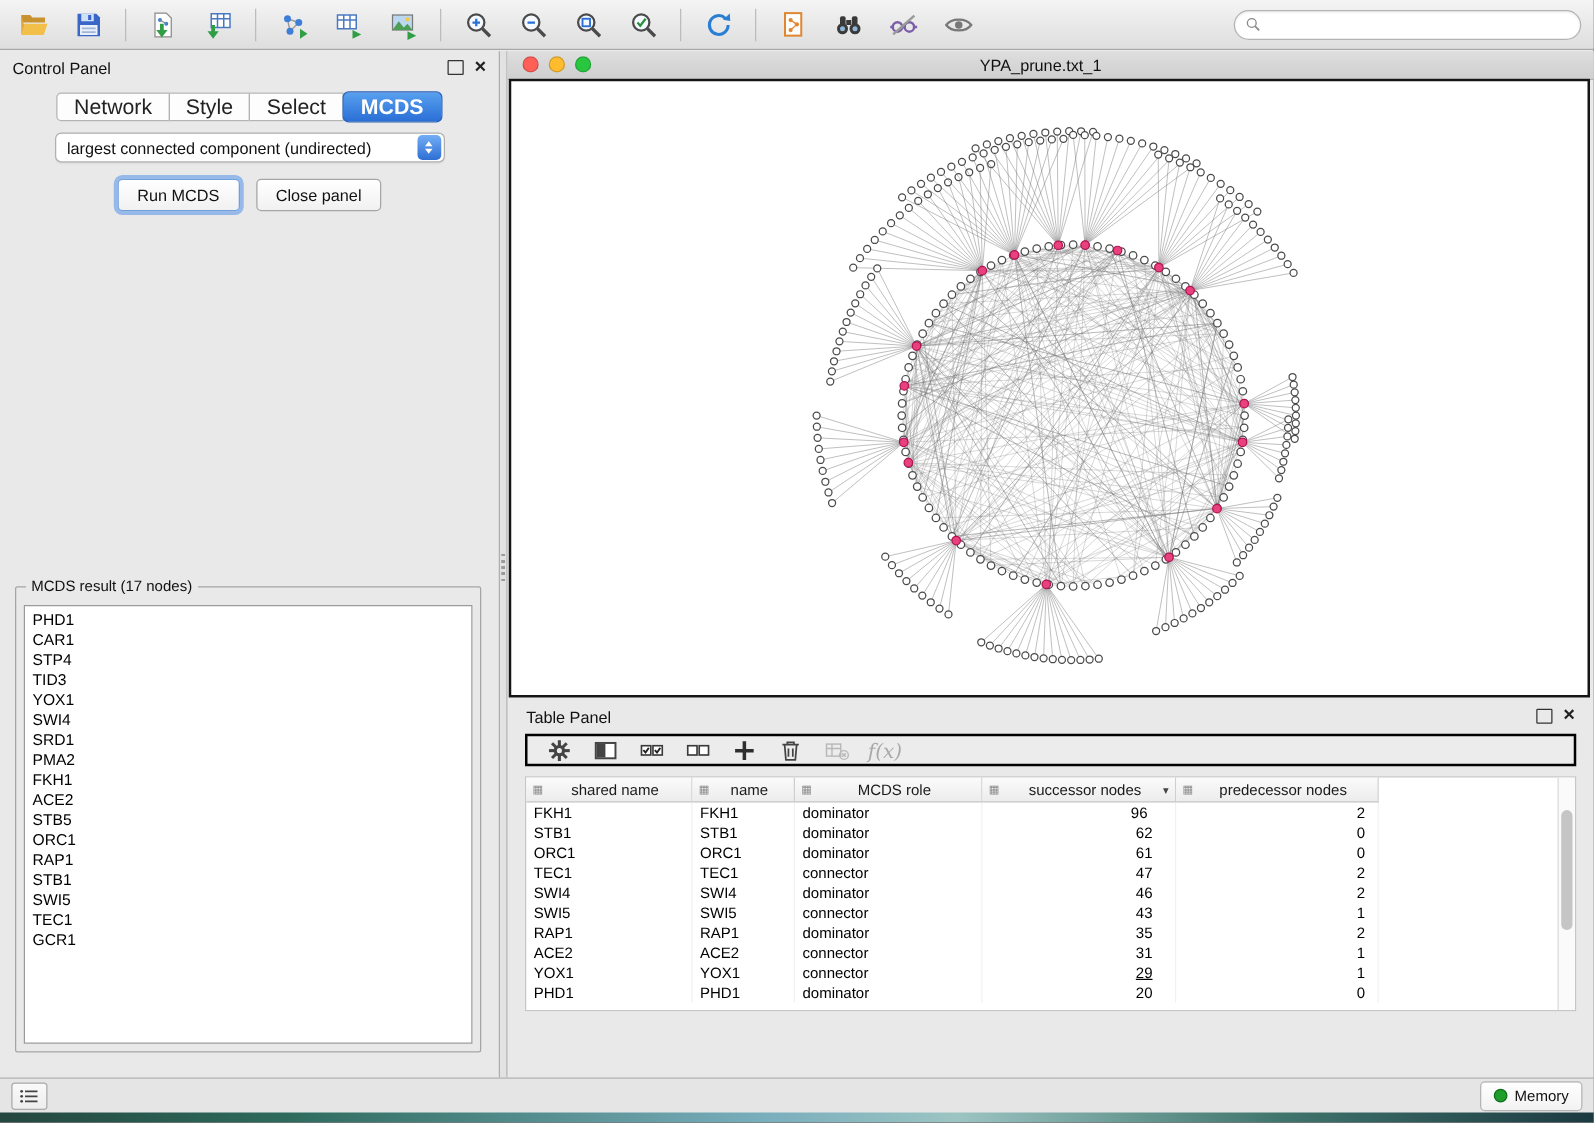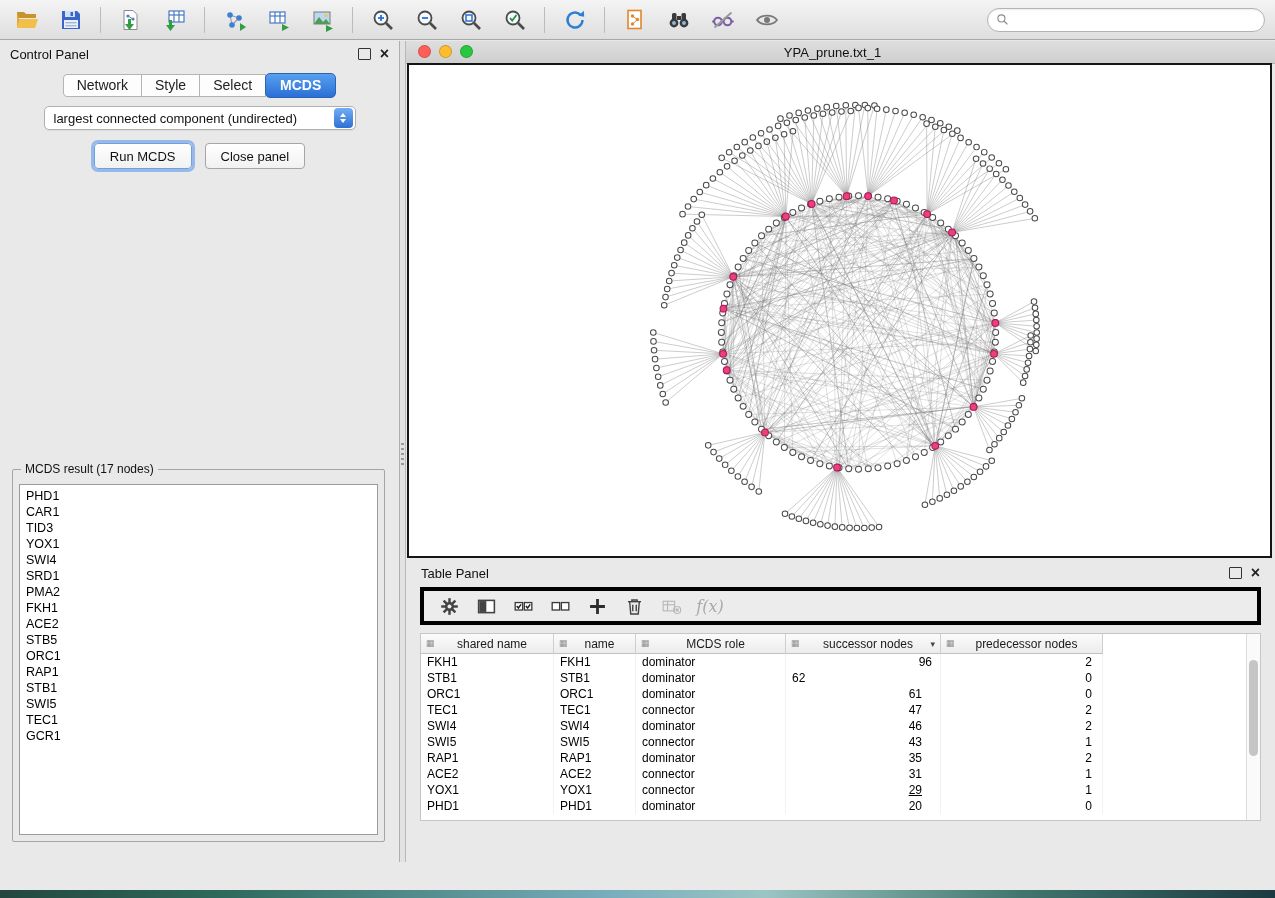--- a/index.html
+++ b/index.html
@@ -18,21 +18,21 @@
   
   .main{position:absolute;top:41px;left:0;right:0;height:821px;display:flex;}
 
   
   .control-panel{width:400px;flex:none;background:#e9e9e9;border-right:1px solid #aeaeae;position:relative;box-sizing:border-box;}
   .panel-header{height:26px;display:flex;align-items:center;padding:0 10px;font-size:13px;color:#111;}
   .panel-header .hd-icons{margin-left:auto;display:flex;align-items:center;gap:9px;}
   .float-btn{width:11px;height:10px;border:1.5px solid #333;border-radius:1px;display:inline-block;}
   .close-x{font-size:16px;font-weight:bold;color:#222;line-height:10px;cursor:default;}
   .seg-tabs{display:flex;justify-content:center;margin-top:7px;}
-  .seg-tab{background:#fdfdfd;border:1px solid #b4b4b4;padding:3px 13px;font-size:14px;color:#222;margin-left:-1px;line-height:15px;}
+  .seg-tab{background:#fdfdfd;border:1px solid #b4b4b4;padding:3px 13px;font-size:17px;color:#222;margin-left:-1px;line-height:15px;}
   .seg-tab:first-child{border-radius:4px 0 0 4px;margin-left:0;}
   .seg-tab:last-child{border-radius:0 4px 4px 0;}
   .seg-tab.sel{background:linear-gradient(#58a0ef,#2a6fd6);color:#fff;border:1px solid #2a62b8;border-radius:5px;position:relative;z-index:2;padding:4px 14px;margin-top:-1px;margin-bottom:-1px;font-weight:bold;}
   .opt-label{text-align:center;margin-top:19px;font-size:13px;color:#111;}
   .macselect{width:312px;height:24px;margin:9px auto 0 auto;background:#fff;border:1px solid #b0b0b0;border-radius:5px;display:flex;align-items:center;box-sizing:border-box;padding-left:9px;font-size:13px;color:#111;box-shadow:0 1px 1px rgba(0,0,0,.06);}
   .macselect .stepper{margin-left:auto;margin-right:2px;width:19px;height:20px;border-radius:4px;background:linear-gradient(#72adf5,#2e6fd4);display:flex;flex-direction:column;align-items:center;justify-content:center;gap:2px;}
   .tri-up{width:0;height:0;border-left:3.5px solid transparent;border-right:3.5px solid transparent;border-bottom:4.5px solid #fff;}
   .tri-down{width:0;height:0;border-left:3.5px solid transparent;border-right:3.5px solid transparent;border-top:4.5px solid #fff;}
   .btn-row{display:flex;justify-content:center;gap:13px;margin-top:13px;}
   .pbtn{height:24px;padding:0 15px;background:linear-gradient(#ffffff,#f1f1f1);border:1px solid #a6a6a6;border-radius:4px;font-size:13px;color:#111;display:flex;align-items:center;font-family:"Liberation Sans",sans-serif;}
@@ -54,21 +54,21 @@
   .tl{width:13px;height:13px;border-radius:50%;box-sizing:border-box;border:1px solid rgba(0,0,0,.18);}
   .tl.red{background:#ff5f57;}.tl.yellow{background:#febc2e;}.tl.green{background:#29c73f;}
   .net-title{position:absolute;left:0;right:16px;text-align:center;font-size:13px;color:#111;}
   .net-canvas{position:absolute;top:22px;left:1px;right:3px;bottom:3px;background:#fff;border:2px solid #151515;box-sizing:border-box;}
   .net-canvas svg{width:100%;height:100%;display:block;}
 
   
   .table-panel{flex:1;position:relative;min-height:0;}
   .tp-header{height:24px;display:flex;align-items:center;padding:0 15px;font-size:13px;color:#111;}
   .tp-header .hd-icons{margin-left:auto;display:flex;align-items:center;gap:9px;}
-  .tp-toolbar{margin:2px 14px 0 14px;height:38px;background:#ececec;border:4px solid #000000;display:flex;align-items:center;padding:0 10px;gap:7px;box-sizing:border-box;}
+  .tp-toolbar{margin:2px 14px 0 14px;height:26px;background:#ececec;border:2px solid #000000;display:flex;align-items:center;padding:0 10px;gap:7px;box-sizing:border-box;}
   .ttbtn{width:30px;height:28px;display:flex;align-items:center;justify-content:center;}
   .ttbtn svg{width:21px;height:21px;}
   .fx-label{font-family:"DejaVu Serif",serif;font-style:italic;font-size:16px;color:#a9a9a9;padding-left:4px;}
   .tp-table{margin:8px 14px 0 14px;background:#fff;border:1px solid #c6c6c6;height:188px;position:relative;overflow:hidden;box-sizing:border-box;}
   .table-head{display:flex;height:20px;}
   .th{box-sizing:border-box;position:relative;display:flex;align-items:center;justify-content:center;background:linear-gradient(#fbfbfb,#ececec);border-right:1px solid #cfcfcf;border-bottom:1px solid #c2c2c2;font-size:12px;color:#1a1a1a;flex:none;}
   .th-icon{position:absolute;left:5px;font-size:9px;color:#8e8e8e;line-height:9px;}
   .th-label{padding-left:10px;}
   .th-sort{position:absolute;right:5px;font-size:9px;color:#444;}
   .tr{display:flex;height:16px;}
@@ -275,20 +275,21 @@
       </div>
       <div class="btn-row">
         <div class="pbtn focused">Run MCDS</div>
         <div class="pbtn">Close panel</div>
       </div>
       <fieldset class="mcds-fieldset">
         <legend>MCDS result (17 nodes)</legend>
         <div class="mcds-list">
             <div class="mcds-item">PHD1</div>
             <div class="mcds-item">CAR1</div>
+            <div class="mcds-item">STP4</div>
             <div class="mcds-item">TID3</div>
             <div class="mcds-item">YOX1</div>
             <div class="mcds-item">SWI4</div>
             <div class="mcds-item">SRD1</div>
             <div class="mcds-item">PMA2</div>
             <div class="mcds-item">FKH1</div>
             <div class="mcds-item">ACE2</div>
             <div class="mcds-item">STB5</div>
             <div class="mcds-item">ORC1</div>
             <div class="mcds-item">RAP1</div>
@@ -1223,28 +1224,28 @@
               <div class="th" style="width: 162px;">
                 <span class="th-icon">▦</span>
                 <span class="th-label">predecessor nodes</span>
               </div>
             </div>
           <div>
               <div class="tr">
                 <div class="td" style="width: 133px; text-align: left;">FKH1</div>
                 <div class="td" style="width: 82px; text-align: left;">FKH1</div>
                 <div class="td" style="width: 150px; text-align: left;">dominator</div>
-                <div class="td" style="width: 155px; text-align: right; padding-right: 8px;">96</div>
+                <div class="td" style="width: 155px; text-align: right; padding-right: 22px;">96</div>
                 <div class="td" style="width: 162px; text-align: right; padding-right: 10px;">2</div>
               </div>
               <div class="tr">
                 <div class="td" style="width: 133px; text-align: left;">STB1</div>
                 <div class="td" style="width: 82px; text-align: left;">STB1</div>
                 <div class="td" style="width: 150px; text-align: left;">dominator</div>
-                <div class="td" style="width: 155px; text-align: left; padding-right: 18px;">62</div>
+                <div class="td" style="width: 155px; text-align: right; padding-right: 18px;">62</div>
                 <div class="td" style="width: 162px; text-align: right; padding-right: 10px;">0</div>
               </div>
               <div class="tr">
                 <div class="td" style="width: 133px; text-align: left;">ORC1</div>
                 <div class="td" style="width: 82px; text-align: left;">ORC1</div>
                 <div class="td" style="width: 150px; text-align: left;">dominator</div>
                 <div class="td" style="width: 155px; text-align: right; padding-right: 18px;">61</div>
                 <div class="td" style="width: 162px; text-align: right; padding-right: 10px;">0</div>
               </div>
               <div class="tr">
@@ -1298,14 +1299,34 @@
               </div>
             </div>
           <div class="vscroll">
               <div class="vthumb"></div>
             </div>
         </div>
       </div>
     </div>
   </div>
 
+  <div class="statusbar">
+    <div class="toggle-btn">
+      <svg viewBox="0 0 15 12">
+          <g stroke="#444" stroke-width="1.4">
+            <line x1="4" y1="2" x2="14" y2="2"></line>
+            <line x1="4" y1="6" x2="14" y2="6"></line>
+            <line x1="4" y1="10" x2="14" y2="10"></line>
+          </g>
+          <g fill="#444">
+            <circle cx="1.3" cy="2" r="1.1"></circle>
+            <circle cx="1.3" cy="6" r="1.1"></circle>
+            <circle cx="1.3" cy="10" r="1.1"></circle>
+          </g>
+        </svg>
+    </div>
+    <div class="memory-btn">
+      <span class="memdot"></span>
+      <span>Memory</span>
+    </div>
+  </div>
   <div class="desktop-strip"></div>
 </div>
 
 </body></html>

